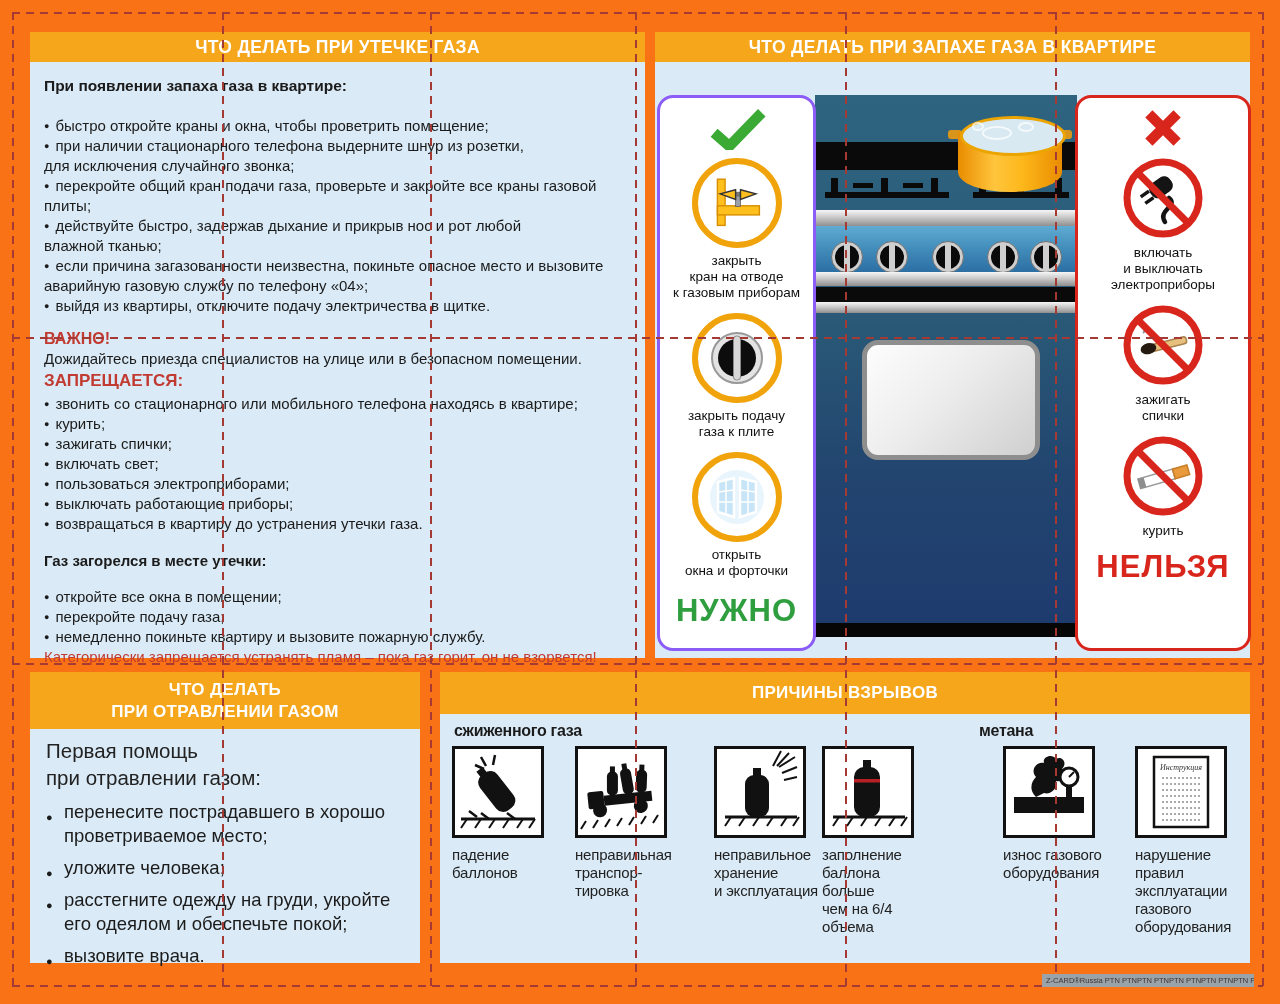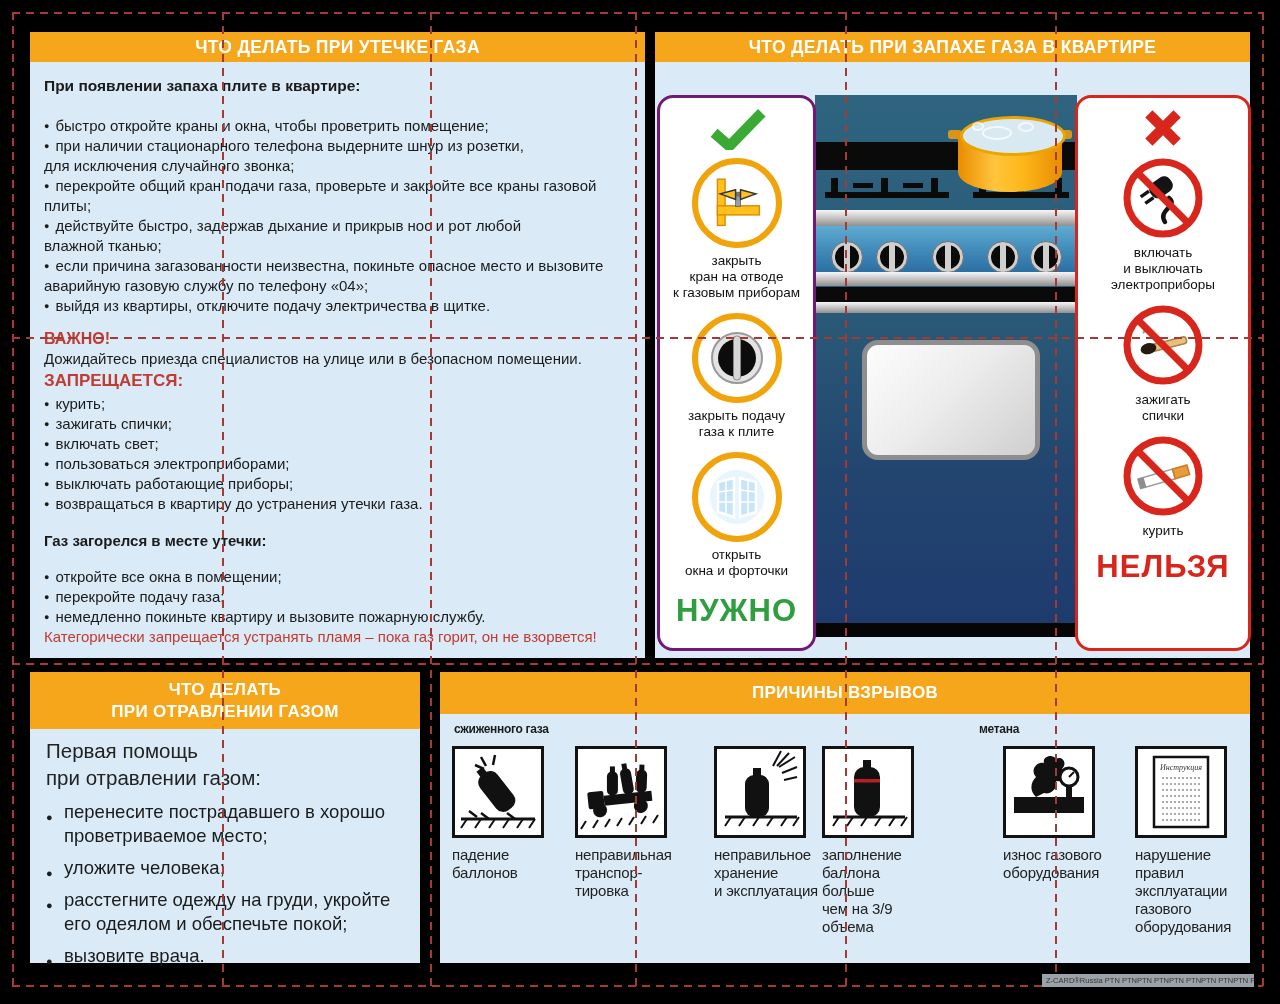--- a/index.html
+++ b/index.html
@@ -1,16 +1,16 @@
 <!DOCTYPE html>
 <html><head>
 <meta charset="utf-8">
 <style>
   html,body{margin:0;padding:0;}
-  .poster{position:relative;width:1280px;height:1004px;background:#000000;overflow:hidden;
+  .poster{position:relative;width:1280px;height:1004px;background:#f97316;overflow:hidden;
           font-family:"Liberation Sans","DejaVu Sans",sans-serif;color:#1b1b1b;}
   .panel{position:absolute;background:#DAEBF7;}
   .panel-header{background:#F5A61B;color:#fff;font-weight:bold;display:flex;align-items:center;
                 justify-content:center;text-align:center;letter-spacing:.3px;}
   .preline{white-space:pre-line;}
 
   
   .vline{position:absolute;width:2px;top:12px;height:975px;z-index:30;pointer-events:none;
          background:repeating-linear-gradient(180deg,#A53933 0 8px,transparent 8px 14px);}
   .hline{position:absolute;height:2px;left:12px;width:1251px;z-index:30;pointer-events:none;
@@ -48,70 +48,71 @@
   .pot-handle{position:absolute;top:18px;width:14px;height:9px;background:#D8941B;border-radius:3px;}
   .pot-body{position:absolute;left:0;top:20px;width:104px;height:60px;
      background:linear-gradient(90deg,#E98C00,#FFC53D 35%,#FDB71A 62%,#E98C00);
      border-radius:0 0 50% 50%/0 0 20px 20px;}
   .pot-rim{position:absolute;left:2px;top:4px;width:100px;height:34px;border-radius:50%;
      background:#D8E9F2;border:3px solid #EBA400;}
   .pot-bubble{position:absolute;border:2px solid #ffffffb8;border-radius:50%;}
 
   .do-card,.dont-card{position:absolute;top:63px;height:550px;background:#fff;border-radius:16px;
      display:flex;flex-direction:column;align-items:center;text-align:center;z-index:6;}
-  .do-card{left:2px;width:153px;border:3px solid #701a75;}
+  .do-card{left:2px;width:153px;border:3px solid #8b5cf6;}
   .dont-card{left:420px;width:170px;border:3px solid #D9261C;}
   .card-label{font-size:13.5px;line-height:16px;color:#111;margin-top:5px;}
   .ring-icon{width:78px;height:78px;border:6px solid #F0A30A;border-radius:50%;background:#fff;
      display:flex;align-items:center;justify-content:center;}
   .do-footer{color:#2F9E3E;font-weight:bold;font-size:31px;margin-top:14px;letter-spacing:1px;}
   .dont-footer{color:#D9261C;font-weight:bold;font-size:31px;margin-top:10px;letter-spacing:1px;}
 
   
   .panel-poison{left:30px;top:672px;width:390px;height:291px;}
   .panel-poison .panel-header{height:57px;font-size:17px;line-height:22px;}
   .poison-content{padding:8px 16px 0 16px;}
   .poison-heading{font-size:20.5px;line-height:27px;margin-bottom:9px;color:#222;}
   .poison-item{position:relative;padding-left:18px;font-size:18.5px;line-height:24px;margin-bottom:8px;}
   .poison-item::before{content:"●";position:absolute;left:0;top:5px;font-size:11px;}
 
   
   .panel-causes{left:440px;top:672px;width:810px;height:291px;}
   .panel-causes .panel-header{height:42px;font-size:17px;}
   .causes-content{position:relative;height:245px;}
-  .group-label{position:absolute;top:8px;font-weight:bold;font-size:12px;letter-spacing:-0.3px;}
+  .group-label{position:absolute;top:8px;font-weight:bold;font-size:16px;letter-spacing:-0.3px;}
   .cause-item{position:absolute;top:32px;width:110px;}
   .cause-box{width:86px;height:86px;background:#fff;border:3px solid #121212;}
   .cause-label{margin-top:8px;font-size:15px;line-height:18px;letter-spacing:-0.2px;color:#222;}
 
   
   .watermark{position:absolute;left:1042px;top:974px;width:212px;height:13px;background:#99A3A9;
      font-size:7.5px;line-height:13px;color:#41322f;padding-left:4px;box-sizing:border-box;
      white-space:nowrap;overflow:hidden;z-index:31;}
 </style>
 </head>
 <body>
 
 <div class="poster">
 
   <div class="panel panel-leak">
     <div class="panel-header">ЧТО ДЕЛАТЬ ПРИ УТЕЧКЕ ГАЗА</div>
     <div class="leak-content">
-      <div class="leak-intro">При появлении запаха плите в квартире:</div>
+      <div class="leak-intro">При появлении запаха газа в квартире:</div>
       <div class="b-item preline">быстро откройте краны и окна, чтобы проветрить помещение;</div>
       <div class="b-item preline">при наличии стационарного телефона выдерните шнур из розетки,
 для исключения случайного звонка;</div>
       <div class="b-item preline">перекройте общий кран подачи газа, проверьте и закройте все краны газовой плиты;</div>
       <div class="b-item preline">действуйте быстро, задержав дыхание и прикрыв нос и рот любой
 влажной тканью;</div>
       <div class="b-item preline">если причина загазованности неизвестна, покиньте опасное место и вызовите аварийную газовую службу по телефону «04»;</div>
       <div class="b-item preline">выйдя из квартиры, отключите подачу электричества в щитке.</div>
       <div class="important-label">ВАЖНО!</div>
       <div>Дожидайтесь приезда специалистов на улице или в безопасном помещении.</div>
       <div class="forbidden-label">ЗАПРЕЩАЕТСЯ:</div>
+      <div class="b-item">звонить со стационарного или мобильного телефона находясь в квартире;</div>
       <div class="b-item">курить;</div>
       <div class="b-item">зажигать спички;</div>
       <div class="b-item">включать свет;</div>
       <div class="b-item">пользоваться электроприборами;</div>
       <div class="b-item">выключать работающие приборы;</div>
       <div class="b-item">возвращаться в квартиру до устранения утечки газа.</div>
       <div class="fire-heading">Газ загорелся в месте утечки:</div>
       <div class="b-item">откройте все окна в помещении;</div>
       <div class="b-item">перекройте подачу газа;</div>
       <div class="b-item">немедленно покиньте квартиру и вызовите пожарную службу.</div>
@@ -343,21 +344,21 @@
           <svg width="86" height="86" viewBox="0 0 86 86">
             <rect x="29" y="18" width="26" height="50" rx="10" fill="#111"></rect>
             <rect x="38" y="11" width="8" height="8" fill="#111"></rect>
             <rect x="29" y="30" width="26" height="3.5" fill="#B92025"></rect>
             <line x1="8" y1="68" x2="80" y2="68" stroke="#111" stroke-width="3"></line>
             <path d="M14 68 l-6 9 M28 68 l-6 9 M42 68 l-6 9 M56 68 l-6 9 M70 68 l-6 9 M82 68 l-6 9" stroke="#111" stroke-width="2"></path>
           </svg>
         </div>
         <div class="cause-label preline">заполнение
 баллона больше
-чем на 3/9
+чем на 6/4
 объема</div>
       </div>
 
       <div class="cause-item" style="left:563px;">
         <div class="cause-box">
           <svg width="86" height="86" viewBox="0 0 86 86">
             <rect x="8" y="48" width="70" height="16" fill="#111"></rect>
             <path d="M30 48 C22 40 26 32 30 28 C24 22 30 12 38 14 C36 8 46 4 50 10 C56 6 62 14 56 20 C62 24 58 34 50 32 C52 40 44 46 38 44 Z" fill="#111"></path>
             <circle cx="63" cy="28" r="9" fill="#fff" stroke="#111" stroke-width="3"></circle>
             <line x1="63" y1="28" x2="68" y2="23" stroke="#111" stroke-width="2"></line>

